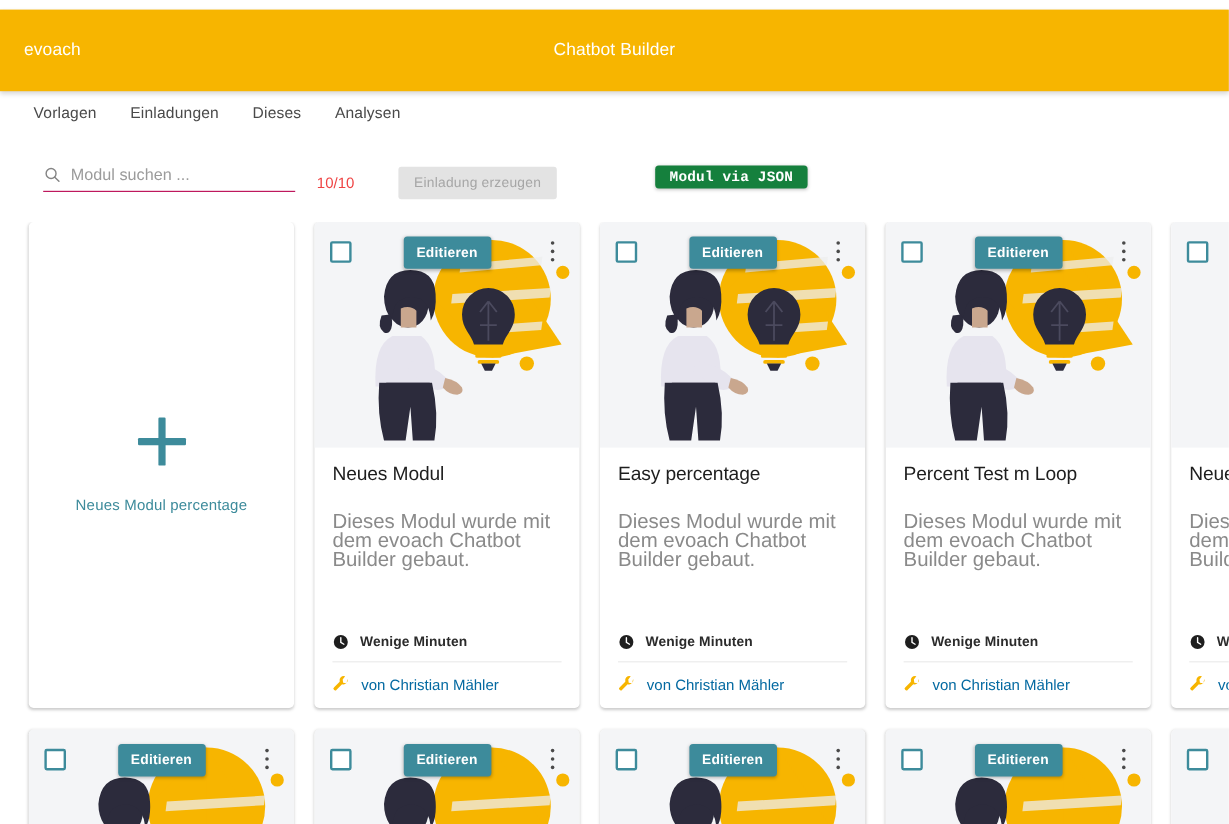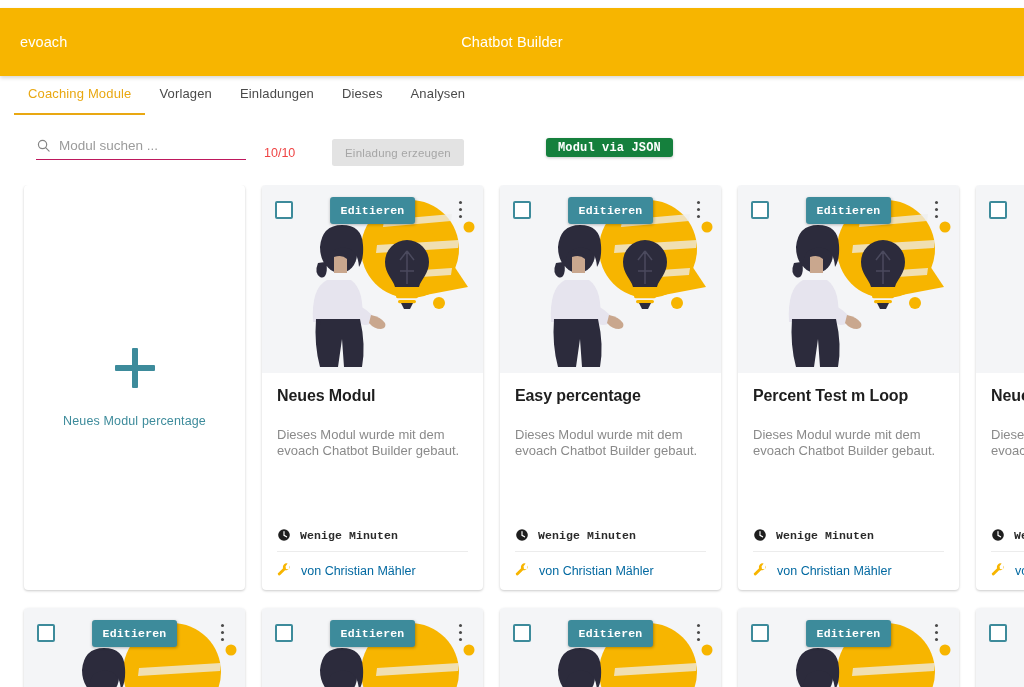--- a/index.html
+++ b/index.html
@@ -198,21 +198,21 @@
   }
   .btn-edit {
     position: absolute;
     left: 50%; top: 12px;
     transform: translateX(-50%);
     height: 27px;
     padding: 0 11px;
     background: #3D8B9B;
     color: #fff;
     border: none; border-radius: 3px;
-    font-family: Liberation Mono, monospace;
+    font-family: Liberation Sans, sans-serif;
     font-size: 11.5px;
     font-weight: bold;
     letter-spacing: 0.2px;
     box-shadow: 0 1px 3px rgba(0,0,0,0.25);
     cursor: pointer;
   }
   .kebab {
     position: absolute;
     right: 14px; top: 14px;
     width: 16px; height: 22px;
@@ -233,46 +233,45 @@
   .illu { position: absolute; left: 0; top: 14px; width: 221px; height: 174px; }
 
   .card-body {
     padding: 14px 15px 0 15px;
     flex: 1 1 auto;
     display: flex;
     flex-direction: column;
   }
   .card-title {
     font-size: 16px;
-    font-weight: bold;
+    font-weight: normal;
     color: #1e1e1e;
     letter-spacing: -0.1px;
     white-space: nowrap;
     margin: 0 0 22px 0;
   }
   .card-desc {
-    font-size: 13px;
+    font-size: 17px;
     line-height: 16px;
     color: #8a8a8a;
     margin: 0;
   }
   .card-foot { margin-top: auto; padding-bottom: 12px; }
   .duration {
     display: flex;
     align-items: center;
     gap: 9px;
     padding-bottom: 9px;
     border-bottom: 1px solid #ececec;
   }
   .duration span {
     font-size: 11.5px;
     font-weight: bold;
     color: #2b2b2b;
     letter-spacing: 0.1px;
-    font-family: Liberation Mono, monospace;
   }
   .author {
     display: flex;
     align-items: center;
     gap: 9px;
     padding-top: 11px;
   }
   .author span {
     font-size: 12.5px;
     color: #0369a1;
@@ -282,21 +281,20 @@
 </style>
 </head>
 <body>
 
 <div class="appbar">
   <div class="appbar-brand">evoach</div>
   <div class="appbar-title">Chatbot Builder</div>
 </div>
 
 <div class="tabs">
-  <div class="tab active">Coaching Module</div>
   <div class="tab">Vorlagen</div>
   <div class="tab">Einladungen</div>
   <div class="tab">Dieses</div>
   <div class="tab">Analysen</div>
 </div>
 
 <div class="toolbar">
   <div class="search-wrap">
     <svg class="search-icon" viewBox="0 0 24 24">
       <circle cx="10.5" cy="10.5" r="6.6" fill="none" stroke="#555" stroke-width="1.9"></circle>

